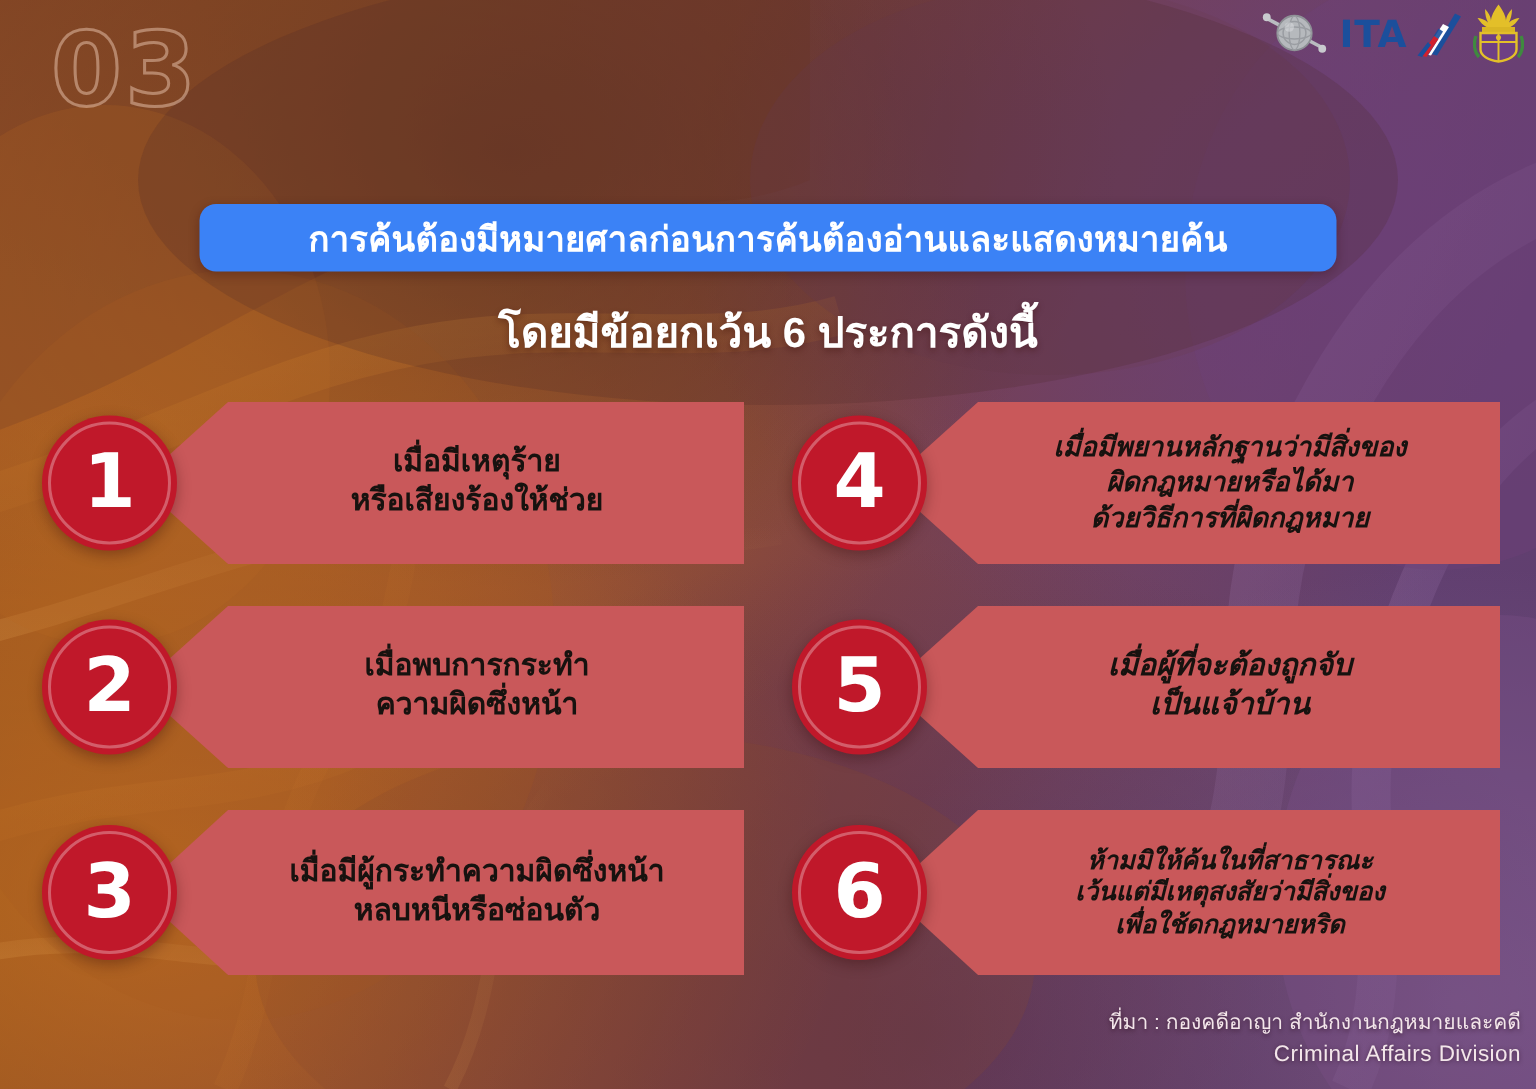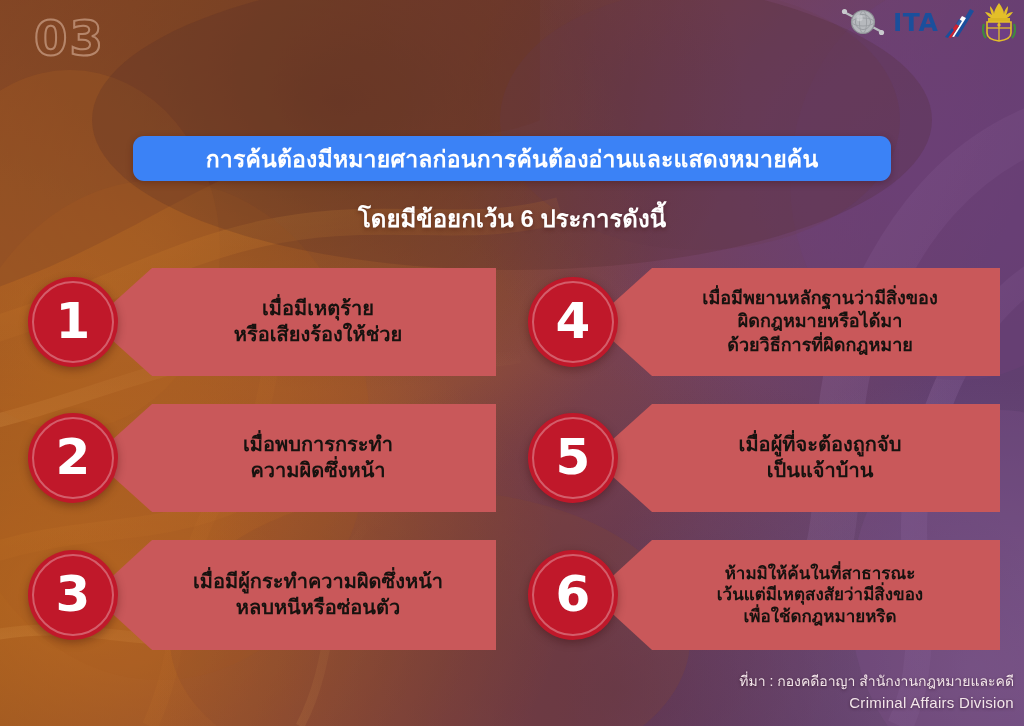--- a/index.html
+++ b/index.html
@@ -13,21 +13,21 @@
 
   
   #bg { position:absolute; inset:0; z-index:0; }
 
   
   #stage { position:absolute; inset:0; z-index:5; }
 
   
   .deco-number {
     position:absolute; left:34px; top:14px;
-    font-size:48px; font-weight:700; letter-spacing:2px;
+    font-size:68px; font-weight:700; letter-spacing:2px;
     color:transparent;
     -webkit-text-stroke:2px rgba(255,225,205,.42);
     font-family:"DejaVu Sans", sans-serif;
     line-height:1;
   }
 
   
   .logos { position:absolute; right:8px; top:2px; display:flex; align-items:center; gap:6px; }
   .logo-svg { display:block; }
 
@@ -46,21 +46,21 @@
     background:#3b82f6; border-radius:11px;
     display:flex; align-items:center; justify-content:center;
     box-shadow:0 2px 7px rgba(50,10,10,.3);
   }
   .banner-text { color:#fff; font-size:23px; font-weight:700; letter-spacing:.2px; }
 
   
   .subtitle {
     position:absolute; top:199px; left:0; width:1024px;
     text-align:center; color:#ffffff;
-    font-size:24px; font-weight:700;
+    font-size:28px; font-weight:700;
     text-shadow:0 2px 4px rgba(60,15,10,.4);
   }
 
   
   .item {
     position:absolute;
     display:flex; align-items:center;
   }
   .badge {
     position:relative; flex:0 0 auto;
@@ -98,21 +98,21 @@
   .arrow-text .ln { display:block; }
 
   
   .col-left  { left:28px;  width:468px; }
   .col-right { left:528px; width:472px; }
   .row-1 { top:268px; height:108px; }
   .row-2 { top:404px; height:108px; }
   .row-3 { top:540px; height:110px; }
 
   .item.col-left .arrow  { height:100%; }
-  .item.col-right .arrow { height:100%; }
+  .item.col-right .arrow { height:100%;font-style:italic; }
 
   
   .footer {
     position:absolute; right:10px; bottom:12px;
     text-align:right; color:#f3e6ea;
     font-size:14px; line-height:1.5;
     text-shadow:0 1px 3px rgba(40,10,25,.5);
   }
   .footer .en { font-size:15px; letter-spacing:.3px; }
 </style>

